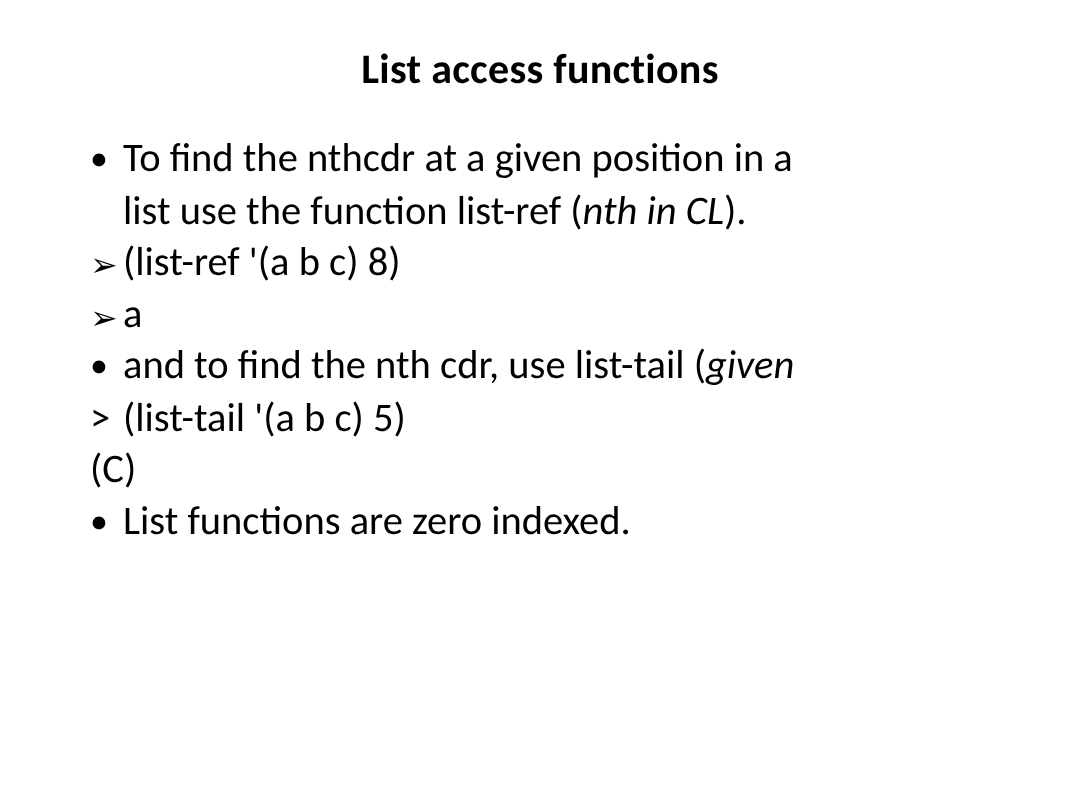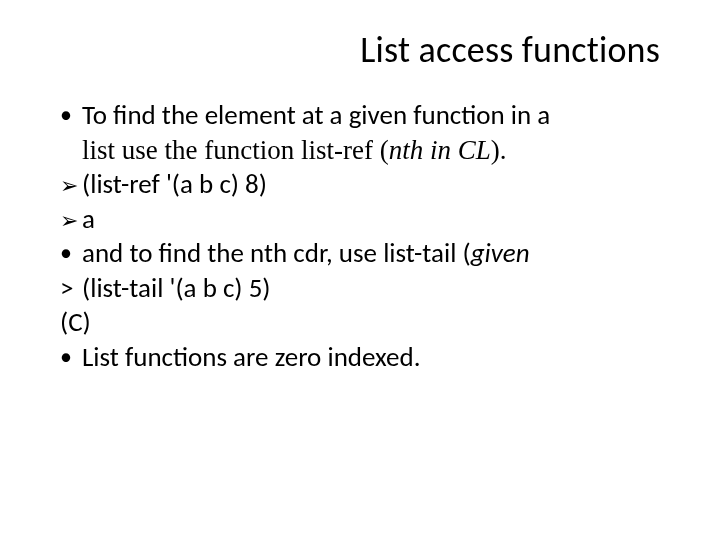--- a/index.html
+++ b/index.html
@@ -11,23 +11,23 @@
     font-family: Calibri, "Segoe UI", Arial, sans-serif;
     color: #000;
   }
   .slide {
     box-sizing: border-box;
     width: 720px;
     height: 540px;
     padding: 28px 60px 20px 60px;
   }
   .title {
-    text-align: right;
-    font-weight: 400;
-    font-size: 36px;
+    text-align: center;
+    font-weight: 700;
+    font-size: 28px;
     margin: 0 0 26px 0;
     letter-spacing: 0.2px;
   }
   .body {
     font-size: 27px;
     line-height: 1.28;
   }
   .line {
     display: flex;
     align-items: flex-start;
@@ -49,37 +49,36 @@
     top: 2px;
   }
   .gt {
     font-size: 27px;
   }
   .text {
     flex: 1 1 auto;
   }
   .hang {
     padding-left: 22px;
-    font-family: Liberation Serif, serif;
   }
   .ital {
     font-style: italic;
   }
 </style>
 </head>
 <body>
 
 <div class="slide">
   <h1 class="title">List access functions</h1>
 
   <div class="body">
 
     <div class="line">
       <span class="bullet dot">•</span>
-      <span class="text">To find the element at a given function in a</span>
+      <span class="text">To find the nthcdr at a given position in a</span>
     </div>
     <div class="hang">
       <span>list use the function list-ref (</span><span class="ital">nth in CL</span><span>).</span>
     </div>
 
     <div class="line">
       <span class="bullet tri">➢</span>
       <span class="text">(list-ref  '(a  b  c) 8)</span>
     </div>
 

